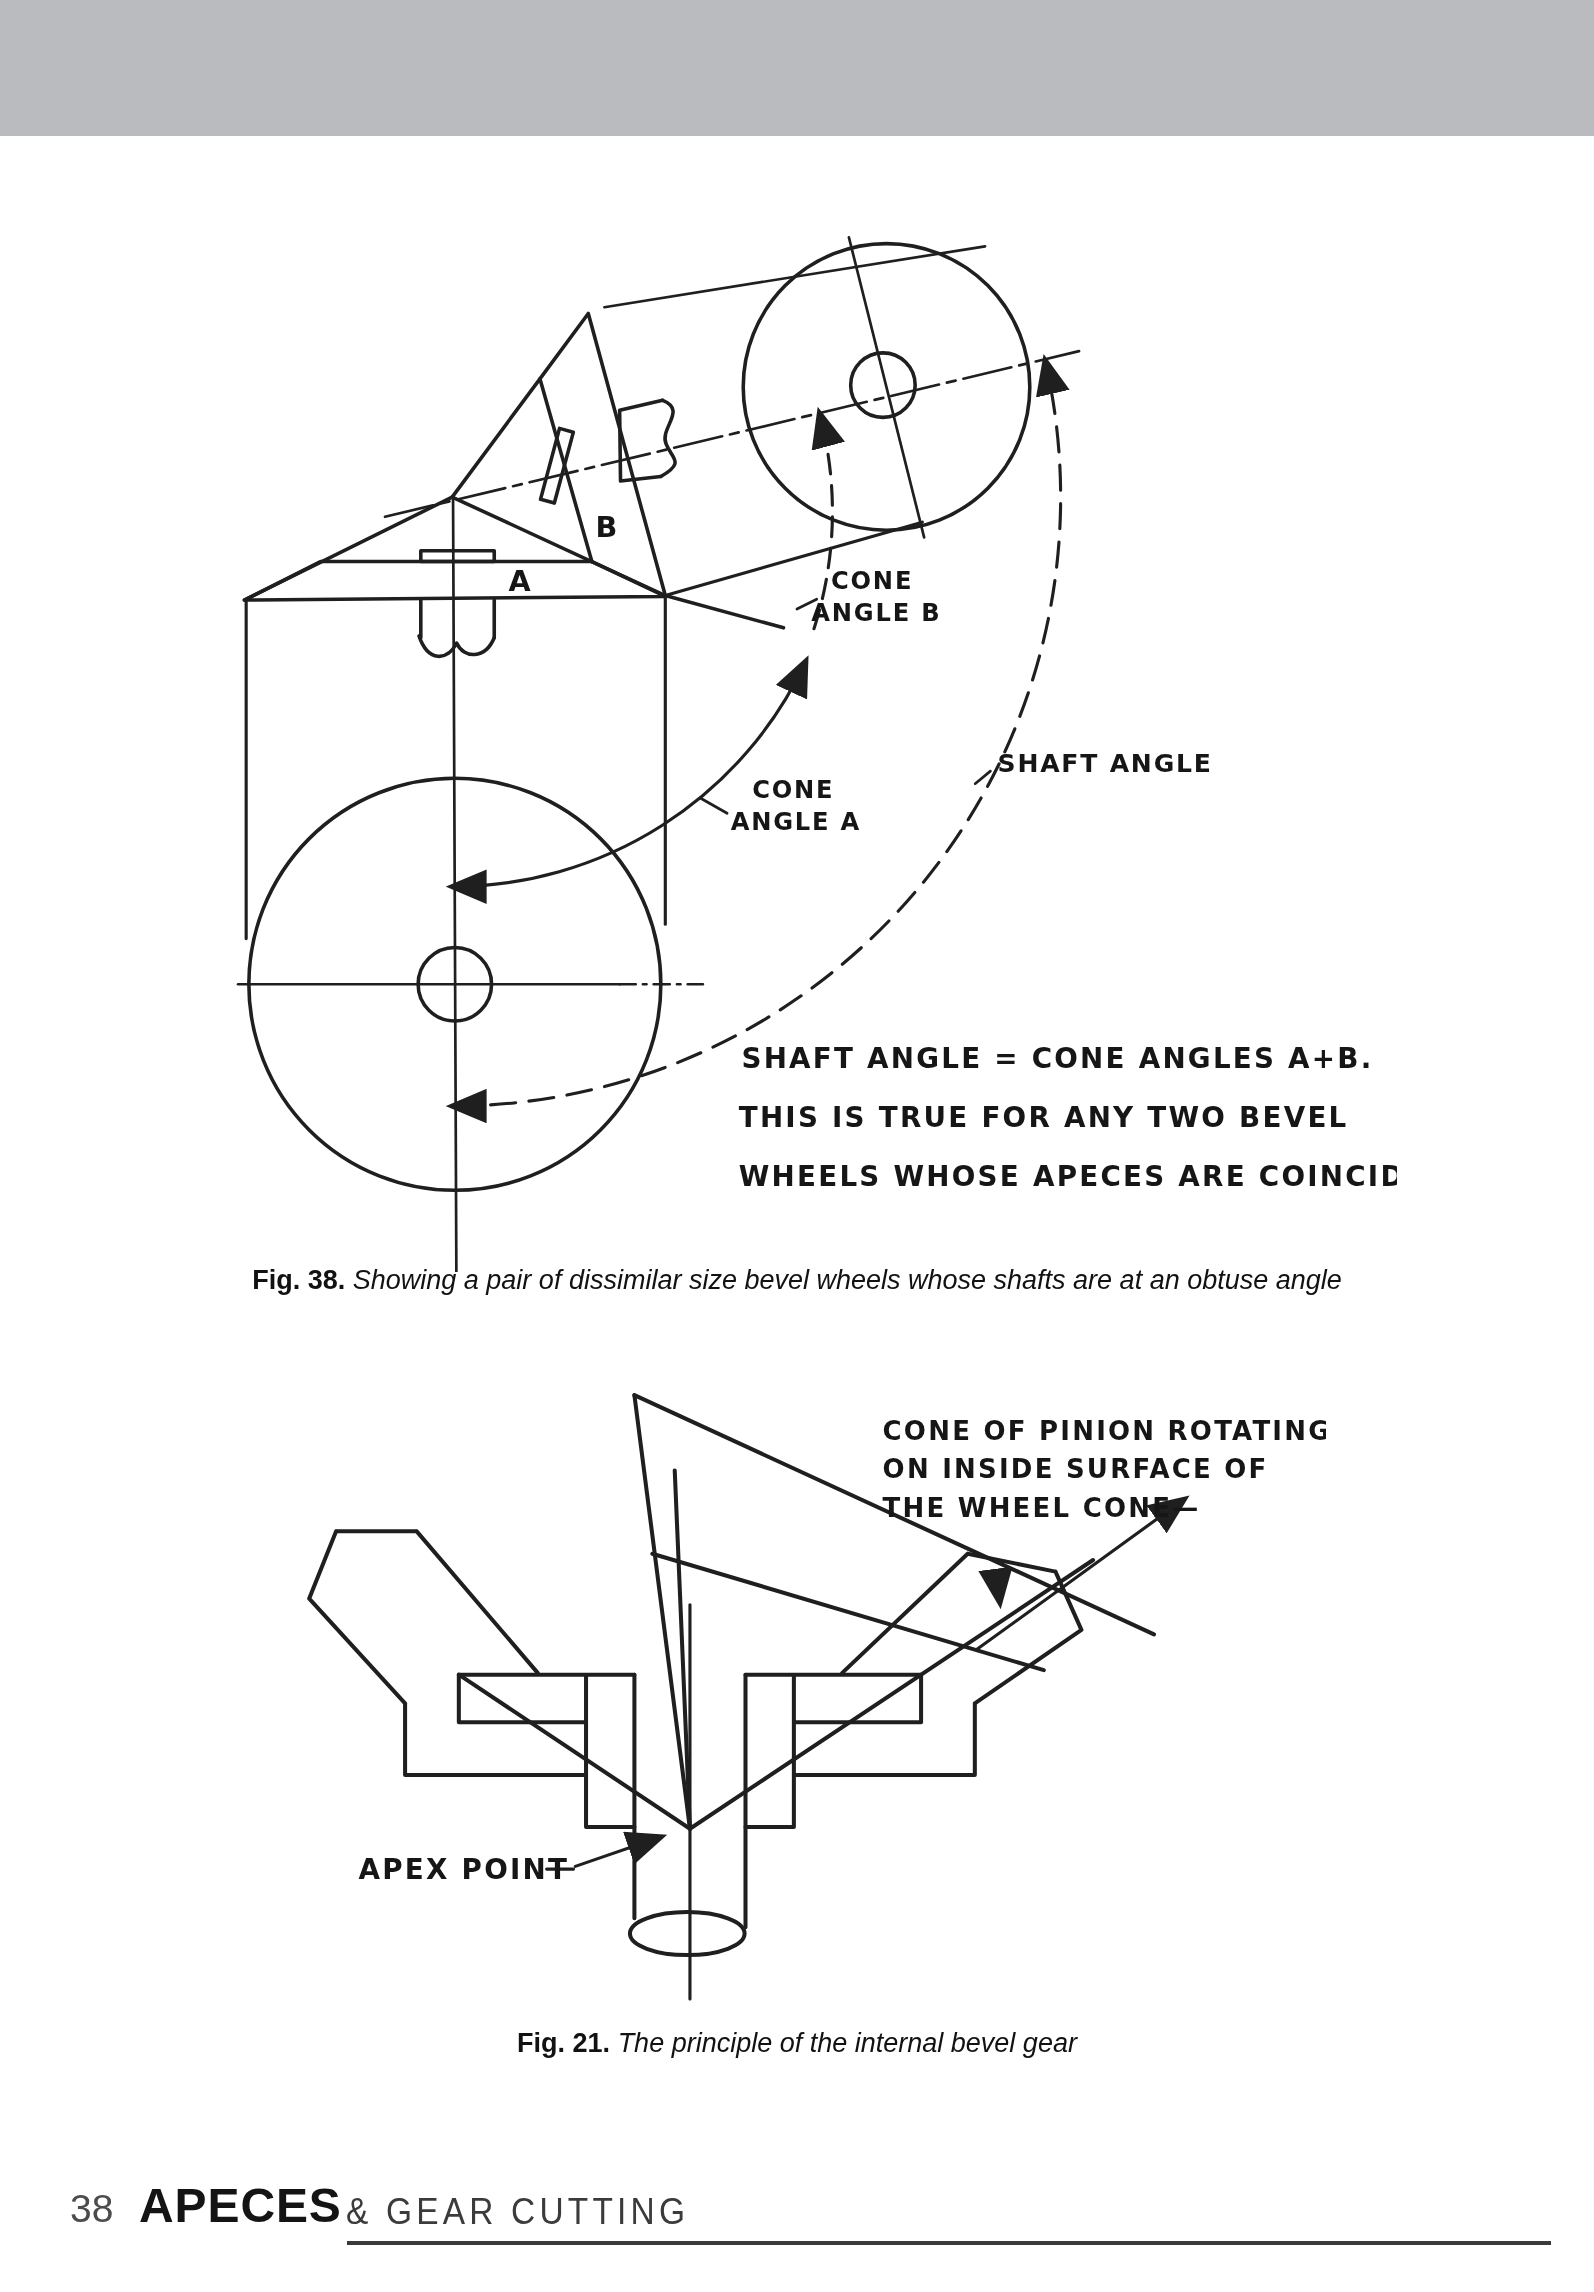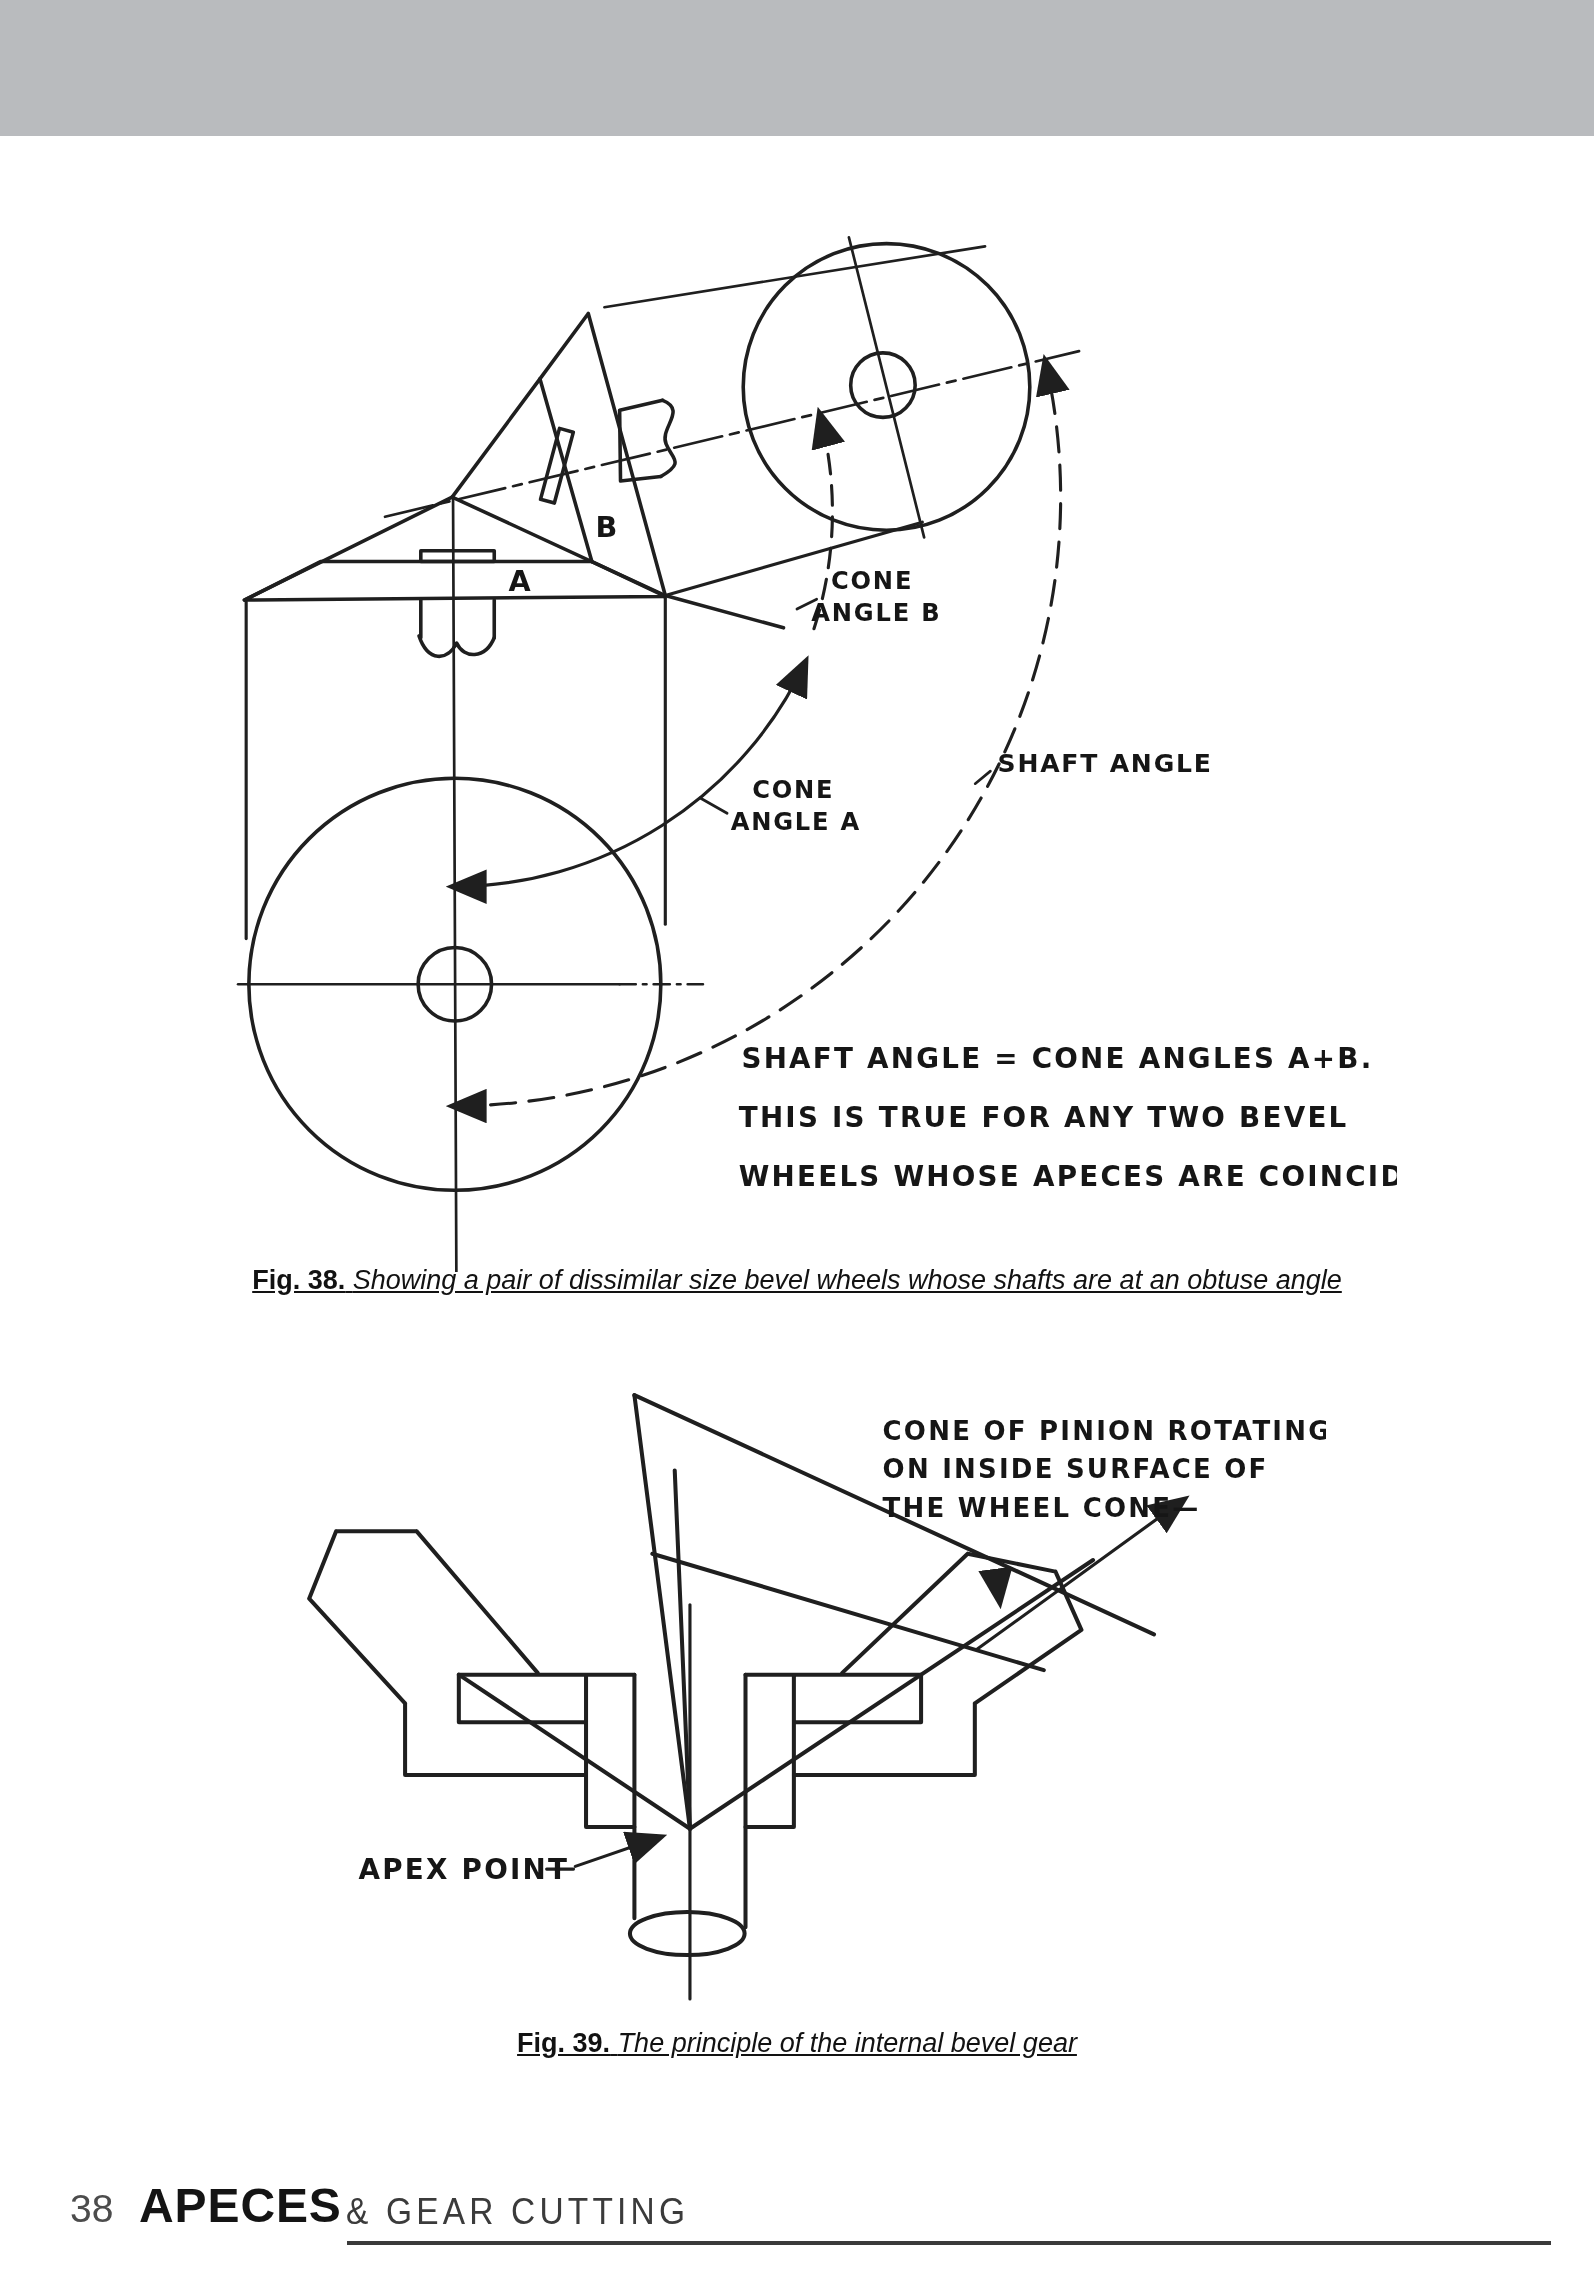--- a/index.html
+++ b/index.html
@@ -10,21 +10,20 @@
   .header-bar{position:absolute;left:0;top:0;width:1594px;height:136px;}
   .fig-svg{position:absolute;}
   .hand{
     font-family:"DejaVu Sans", sans-serif;font-weight:700;letter-spacing:2px;
     fill:#161616;
   }
   .hand-big{font-family:"DejaVu Sans", sans-serif;font-weight:700;letter-spacing:2.5px;fill:#161616;}
   .caption{
     position:absolute;width:1594px;text-align:center;color:#121212;
     font-size:27px;
-    text-decoration:underline;
   }
   .caption .cap-label{font-weight:700;font-style:normal;}
   .caption .cap-text{font-style:italic;font-weight:400;}
   .footer{position:absolute;left:0;top:2178px;width:1316px;height:81px;}
   .page-num{position:absolute;left:70px;top:9px;font-size:39px;color:#4c4c4c;}
   .book-title{position:absolute;left:139px;top:0px;font-size:48px;font-weight:900;
     letter-spacing:0.9px;color:#141414;}
   .book-subtitle{position:absolute;left:346px;top:12.5px;font-size:36px;font-weight:400;
     letter-spacing:4.5px;color:#3b3b3b;transform:scaleX(.93);transform-origin:left center;white-space:nowrap;}
   .footer-rule{position:absolute;left:347px;top:63px;width:1204px;height:3.6px;background:#3a3a3a;}
@@ -141,21 +140,21 @@
     <path d="M362,554 L458,521" stroke-width="3.5" marker-end="url(#arw39)"></path>
     <path d="M810,312 L1042,144" stroke-width="3.5" marker-end="url(#arw39)"></path>
   </g>
   <text class="hand-big" x="705" y="78" font-size="29">CONE OF PINION ROTATING</text>
   <text class="hand-big" x="705" y="121" font-size="29">ON INSIDE SURFACE OF</text>
   <text class="hand-big" x="705" y="164" font-size="29">THE WHEEL CONE—</text>
   <text class="hand-big" x="120" y="568" font-size="31">APEX POINT</text>
 </svg>
 
 <div class="caption" style="top:2028px;">
-  <span class="cap-label">Fig. 39.</span>
+  <span class="cap-label">Fig. 21.</span>
   <span class="cap-text">The principle of the internal bevel gear</span>
 </div>
 
 <div class="footer">
   <span class="page-num">38</span>
   <span class="book-title">APECES</span>
   <span class="book-subtitle">&amp; GEAR CUTTING</span>
   <div class="footer-rule"></div>
 </div>
 

